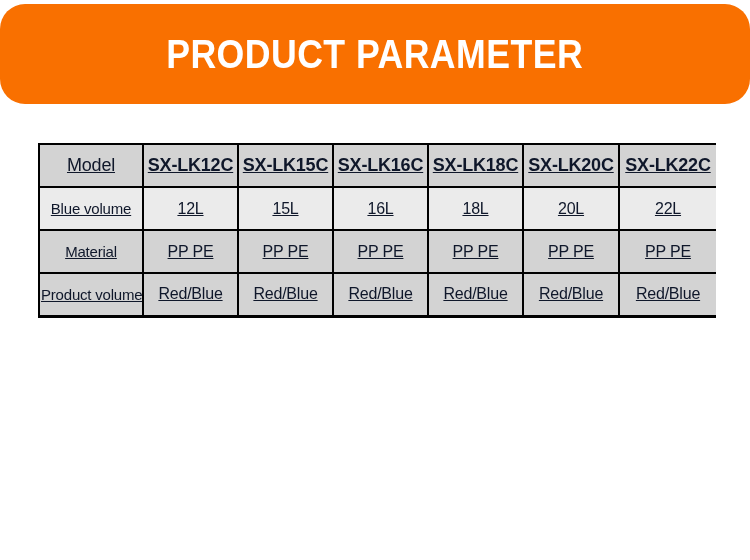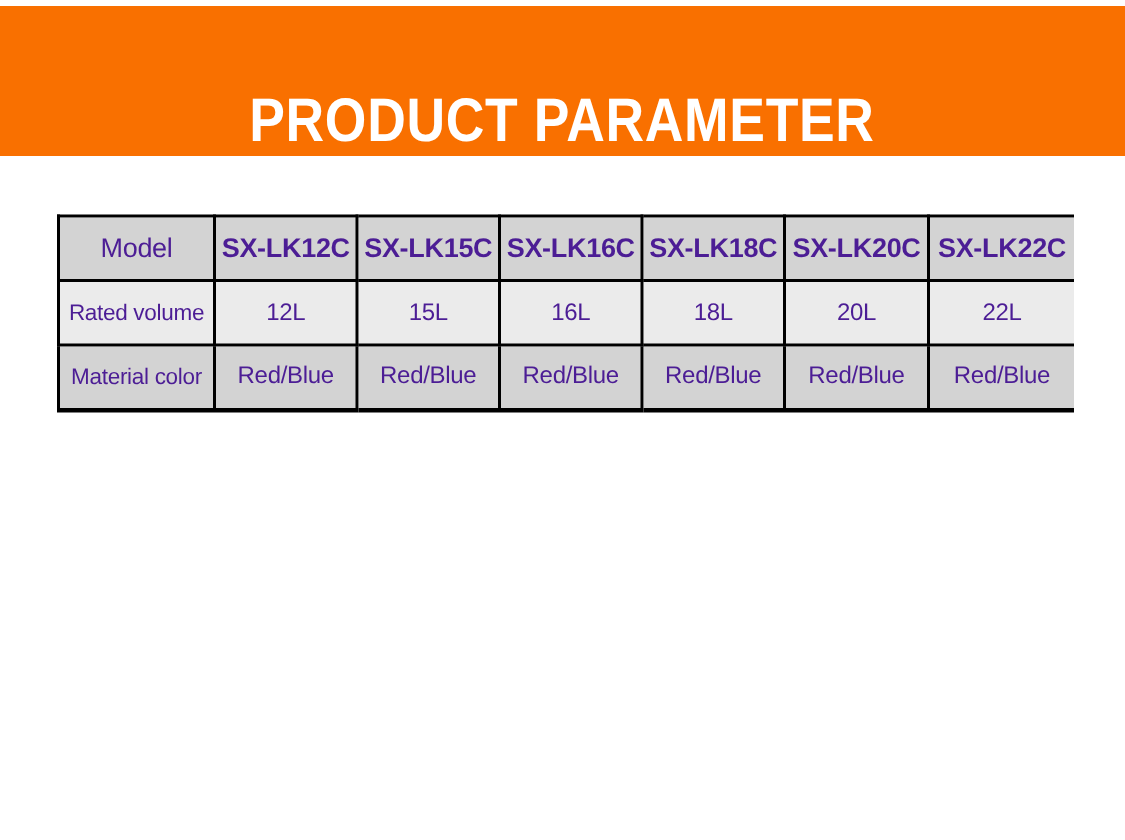--- a/index.html
+++ b/index.html
@@ -12,42 +12,44 @@
     font-family: "Liberation Sans", sans-serif;
   }
 
   
   .banner {
     position: absolute;
     left: 0; top: 4px;
     width: 750px; height: 100px;
     background: #F97000;
     display: flex;
-    align-items: flex-end;
+    align-items: center;
     justify-content: center;
+    border-radius: 25px;
   }
   .banner-title {
     margin: 0;
     color: #ffffff;
     font-size: 41px;
     font-weight: bold;
     letter-spacing: 0.5px;
     white-space: nowrap;
     transform: scaleX(0.87);
     transform-origin: center;
   }
 
   
   table.spec-table {
     position: absolute;
     left: 38px; top: 143px;
     width: 677px;
     border-collapse: collapse;
     table-layout: fixed;
-    color: #4c1d95;
+    color: #0f172a;
+    text-decoration: underline;
   }
   .spec-table tr { height: 43px; }
   .spec-table td {
     border: 2px solid #000000;
     text-align: center;
     vertical-align: middle;
     padding: 0 1px;
     font-size: 16px;
     letter-spacing: -0.2px;
     overflow: hidden;
@@ -85,37 +87,46 @@
       <td class="rowlabel">Model</td>
       <td class="colname">SX-LK12C</td>
       <td class="colname">SX-LK15C</td>
       <td class="colname">SX-LK16C</td>
       <td class="colname">SX-LK18C</td>
       <td class="colname">SX-LK20C</td>
       <td class="colname">SX-LK22C</td>
     </tr>
 
     <tr class="light">
-      <td class="rowlabel">Rated volume</td>
+      <td class="rowlabel">Blue volume</td>
       <td class="val">12L</td>
       <td class="val">15L</td>
       <td class="val">16L</td>
       <td class="val">18L</td>
       <td class="val">20L</td>
       <td class="val">22L</td>
     </tr>
 
 
 
+    <tr class="dark">
+      <td class="rowlabel">Material</td>
+      <td class="val">PP PE</td>
+      <td class="val">PP PE</td>
+      <td class="val">PP PE</td>
+      <td class="val">PP PE</td>
+      <td class="val">PP PE</td>
+      <td class="val">PP PE</td>
+    </tr>
 
 
 
 
     <tr class="dark">
-      <td class="rowlabel">Material color</td>
+      <td class="rowlabel">Product volume</td>
       <td class="val">Red/Blue</td>
       <td class="val">Red/Blue</td>
       <td class="val">Red/Blue</td>
       <td class="val">Red/Blue</td>
       <td class="val">Red/Blue</td>
       <td class="val">Red/Blue</td>
     </tr>
   </tbody>
 </table>
 

